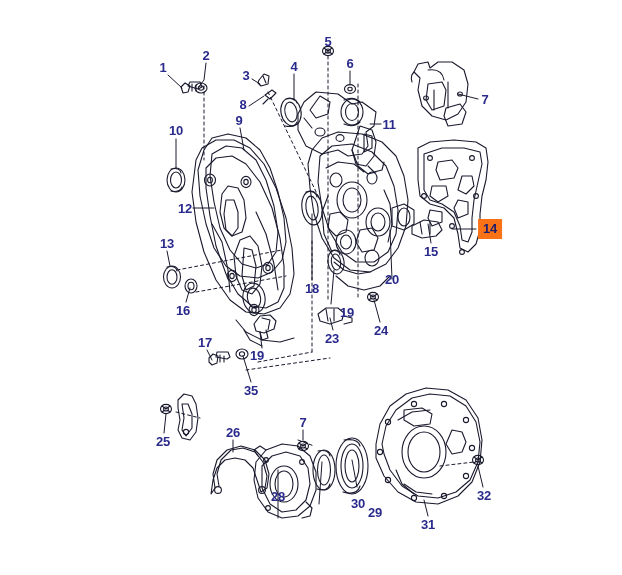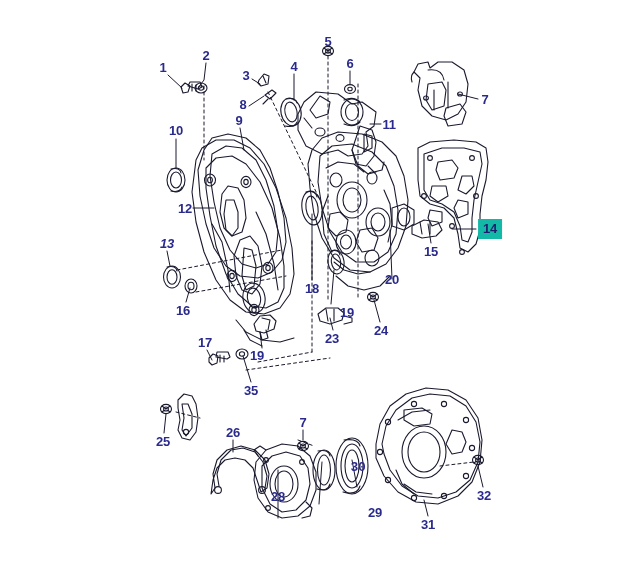--- a/index.html
+++ b/index.html
@@ -5,21 +5,21 @@
 <style>
   html,body{margin:0;padding:0;background:#ffffff;}
   body{width:622px;height:575px;overflow:hidden;
        font-family:"Liberation Sans",sans-serif;}
   #stage{position:relative;width:622px;height:575px;background:#ffffff;}
   #art{position:absolute;left:0;top:0;width:622px;height:575px;}
   .callout{position:absolute;font-family:"Liberation Sans",sans-serif;
            font-size:13px;font-weight:bold;color:#2a2a8c;
            letter-spacing:-0.3px;line-height:1;white-space:nowrap;
            transform:translate(-50%,-50%);}
-  .callout.hl{background:#14b8a6;color:#1d1d6e;padding:3px 5px 4px 5px;}
+  .callout.hl{background:#f97316;color:#1d1d6e;padding:3px 5px 4px 5px;}
 </style>
 </head>
 <body>
 
 <div id="stage">
 
   <svg id="art" viewBox="0 0 622 575" xmlns="http://www.w3.org/2000/svg">
     <g fill="none" stroke="#1a1a2e" stroke-width="1.1" stroke-linecap="round" stroke-linejoin="round">
 
       <g stroke-width="1">
@@ -393,35 +393,35 @@
       <div class="callout" style="left: 246px; top: 75px;">3</div>
       <div class="callout" style="left: 294px; top: 66px;">4</div>
       <div class="callout" style="left: 328px; top: 41px;">5</div>
       <div class="callout" style="left: 350px; top: 63px;">6</div>
       <div class="callout" style="left: 485px; top: 99px;">7</div>
       <div class="callout" style="left: 243px; top: 104px;">8</div>
       <div class="callout" style="left: 239px; top: 120px;">9</div>
       <div class="callout" style="left: 176px; top: 130px;">10</div>
       <div class="callout" style="left: 389px; top: 124px;">11</div>
       <div class="callout" style="left: 185px; top: 208px;">12</div>
-      <div class="callout" style="left: 167px; top: 243px; font-style: italic;">13</div>
+      <div class="callout" style="left: 167px; top: 243px;">13</div>
       <div class="callout hl" style="left: 490px; top: 229px;">14</div>
       <div class="callout" style="left: 431px; top: 251px;">15</div>
       <div class="callout" style="left: 183px; top: 310px;">16</div>
       <div class="callout" style="left: 205px; top: 342px;">17</div>
       <div class="callout" style="left: 312px; top: 288px;">18</div>
       <div class="callout" style="left: 330px; top: 312px; margin-left: 17px;">19</div>
       <div class="callout" style="left: 392px; top: 279px;">20</div>
       <div class="callout" style="left: 251px; top: 390px;">35</div>
       <div class="callout" style="left: 257px; top: 355px;">19</div>
       <div class="callout" style="left: 332px; top: 338px;">23</div>
       <div class="callout" style="left: 381px; top: 330px;">24</div>
       <div class="callout" style="left: 163px; top: 441px;">25</div>
       <div class="callout" style="left: 233px; top: 432px;">26</div>
       <div class="callout" style="left: 303px; top: 422px;">7</div>
       <div class="callout" style="left: 278px; top: 496px;">28</div>
       <div class="callout" style="left: 327px; top: 512px; margin-left: 48px;">29</div>
-      <div class="callout" style="left: 358px; top: 467px; font-family: Liberation Mono, monospace;">30</div>
+      <div class="callout" style="left: 358px; top: 503px;">30</div>
       <div class="callout" style="left: 428px; top: 524px;">31</div>
       <div class="callout" style="left: 484px; top: 495px;">32</div>
     </div>
 
 </div>
 
 </body></html>

